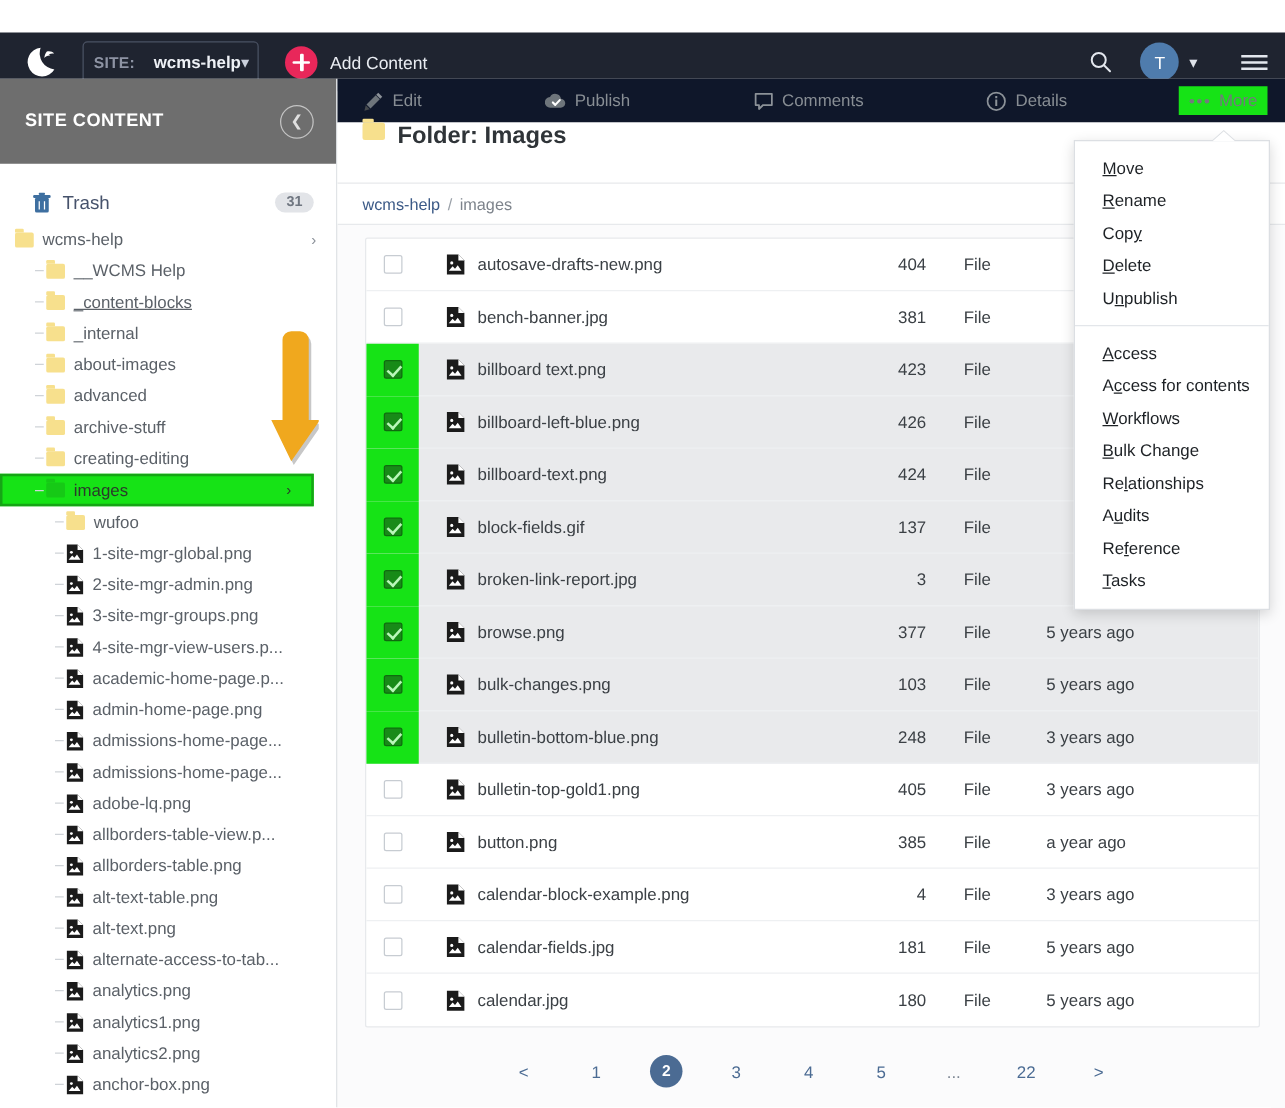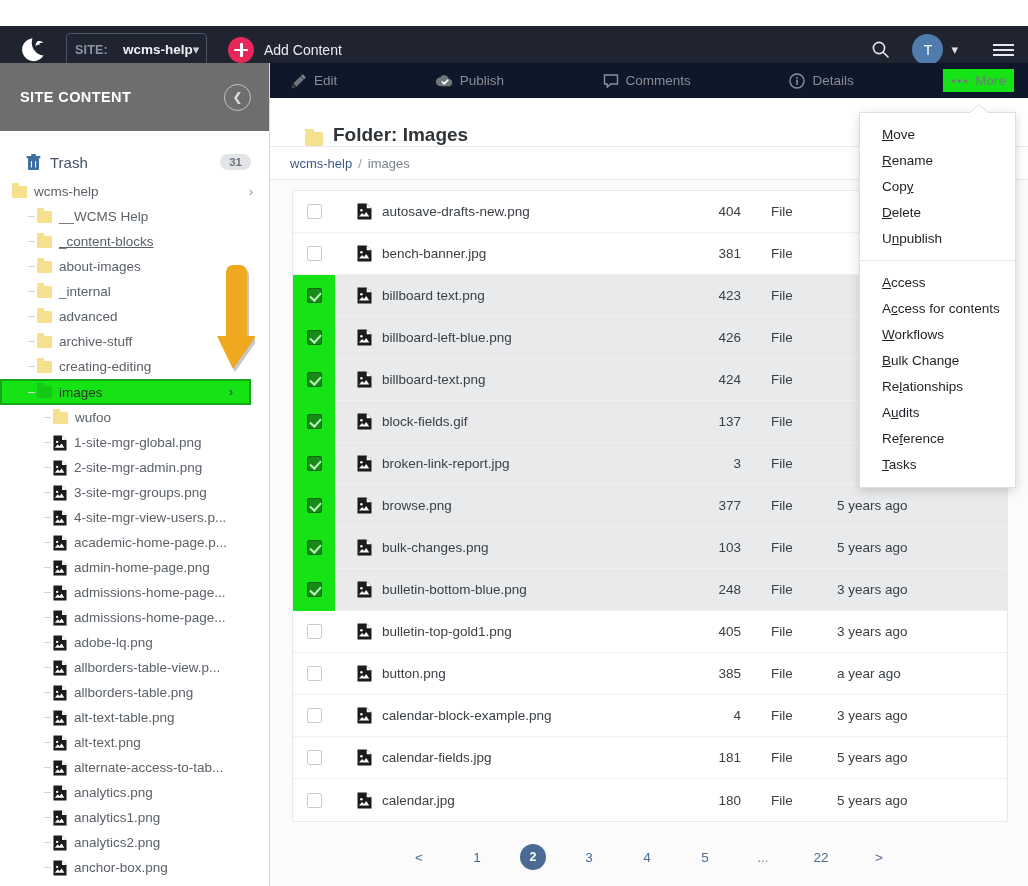--- a/index.html
+++ b/index.html
@@ -130,21 +130,21 @@
     height:35px; display:flex; align-items:center; justify-content:space-between;
     padding-right:14px; gap:0px; background:#0f172a;
   }
   .tb-item {
     display:flex; align-items:center; gap:7px; color:#888e94; font-size:13.5px;
     padding: 4px 9px; margin-left:12px; cursor:pointer; white-space:nowrap;
   }
   .tb-item.hl { background:#16e316; color:#74797e; padding:4px 8px; }
 
   #page-head {
-    height:48px; display:flex; align-items:flex-end; padding-left:35px; background:#fff;
+    height:48px; display:flex; align-items:flex-start; padding-left:20px; background:#fff;
   }
   #page-head .ficon {
     width:18px; height:14px; background:#f7e08d; border-radius:2px;
     position:relative; margin-right:10px;
   }
   #page-head .ficon::before {
     content:""; position:absolute; left:0; top:-3.5px; width:9px; height:3.5px;
     background:#f7e08d; border-radius:1px 1px 0 0;
   }
   #page-head .t { font-size:19px; color:#2f3438; font-weight:600; }
@@ -304,26 +304,26 @@
           <span>__WCMS Help</span>
         </div>
         <div class="tree-row" style="padding-left: 28px; text-decoration: underline;">
           <span class="dash"></span>
           <span class="ficon"></span>
           <span>_content-blocks</span>
         </div>
         <div class="tree-row" style="padding-left: 28px;">
           <span class="dash"></span>
           <span class="ficon"></span>
+          <span>_internal</span>
+        </div>
+        <div class="tree-row" style="padding-left: 28px;">
+          <span class="dash"></span>
+          <span class="ficon"></span>
           <span>about-images</span>
-        </div>
-        <div class="tree-row" style="padding-left: 28px;">
-          <span class="dash"></span>
-          <span class="ficon"></span>
-          <span>_internal</span>
         </div>
         <div class="tree-row" style="padding-left: 28px;">
           <span class="dash"></span>
           <span class="ficon"></span>
           <span>advanced</span>
         </div>
         <div class="tree-row" style="padding-left: 28px;">
           <span class="dash"></span>
           <span class="ficon"></span>
           <span>archive-stuff</span>

